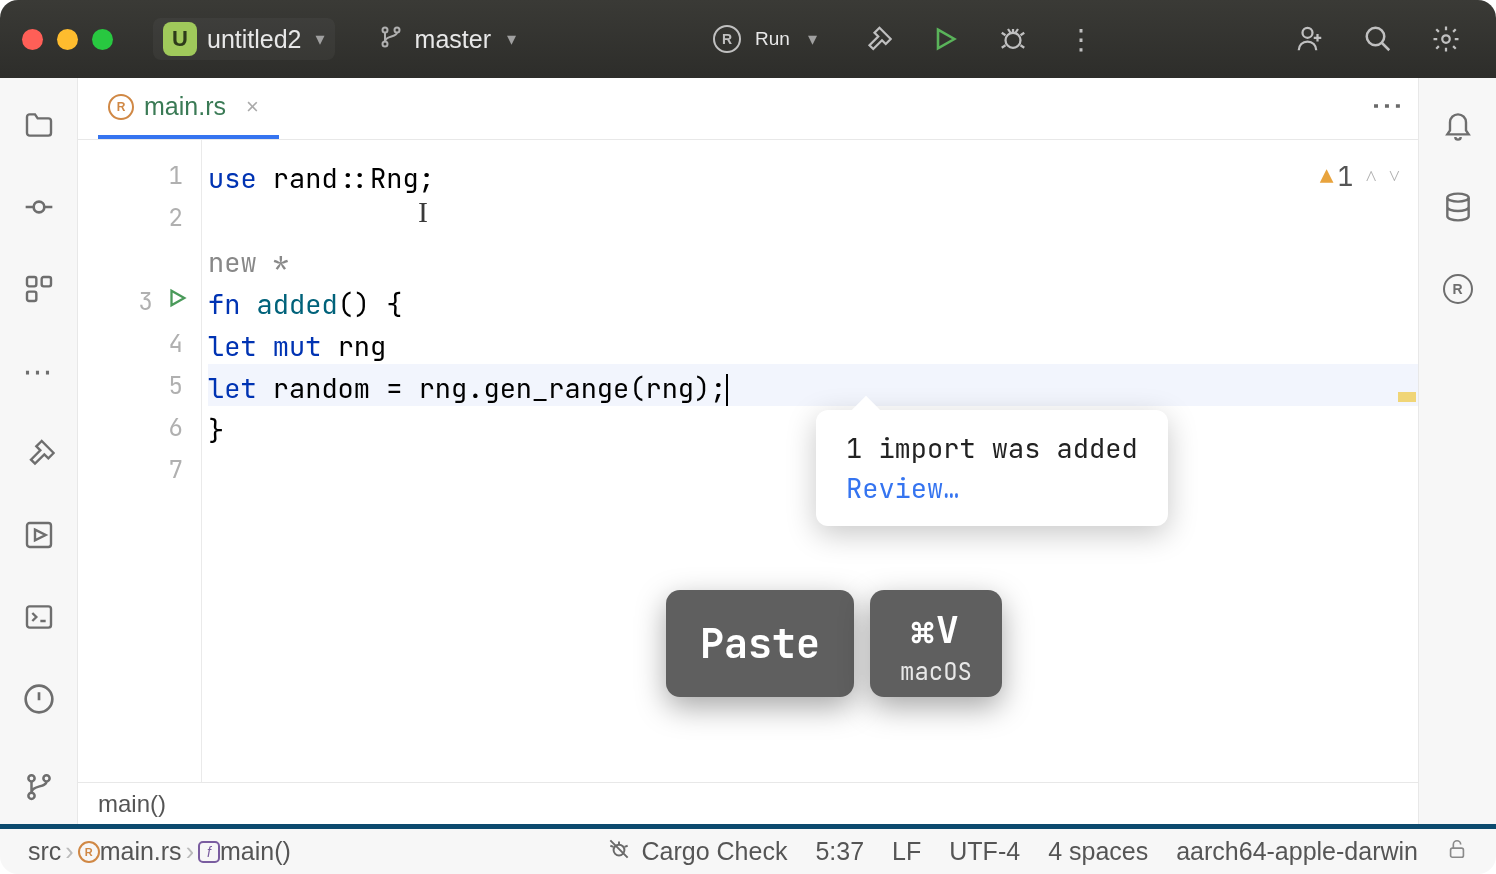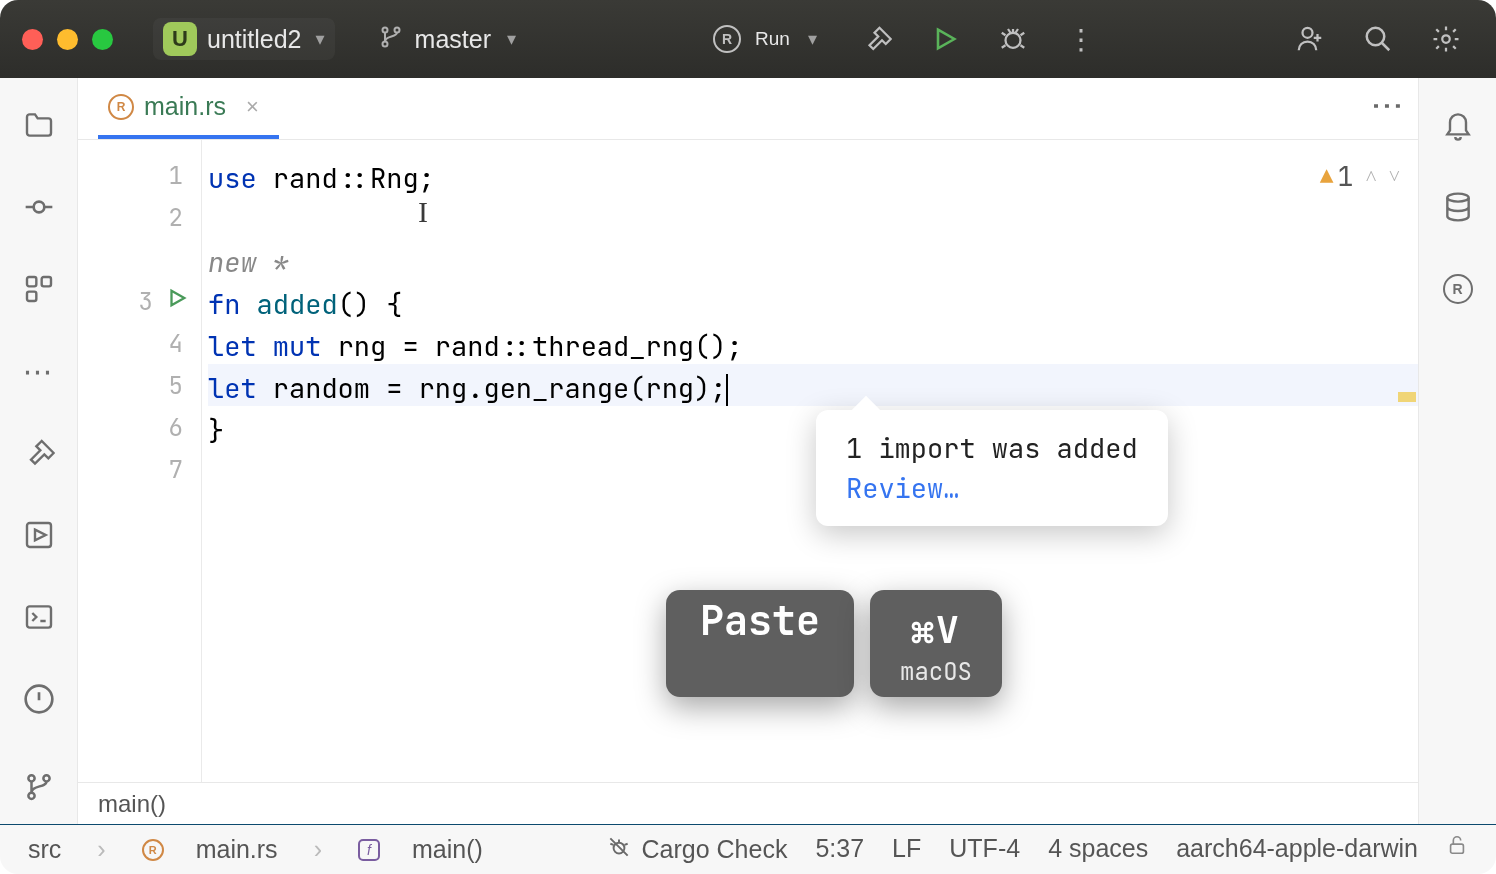--- a/index.html
+++ b/index.html
@@ -273,21 +273,20 @@
       color: #999;
       background: #f0f0f0;
       border-radius: 6px;
       padding: 2px 8px;
       font-size: 23px;
       margin: 0 4px;
       font-style: normal;
     }
     .inlay-text {
       color: #888;
-      font-style: italic;
     }
     
     .cursor-caret {
       display: inline-block;
       width: 2px;
       height: 32px;
       background: #000;
       vertical-align: middle;
     }
     
@@ -370,21 +369,21 @@
       left: 464px;
       top: 450px;
       display: flex;
       gap: 16px;
       z-index: 20;
     }
     .paste-btn {
       background: #5f5f5f;
       color: #fff;
       border-radius: 14px;
-      padding: 4px 34px;
+      padding: 27px 34px;
       font-size: 40px;
       font-weight: 700;
       box-shadow: 0 10px 30px rgba(0,0,0,0.35);
       text-align: center;
     }
     .paste-shortcut {
       background: #5f5f5f;
       color: #fff;
       border-radius: 14px;
       padding: 14px 30px 10px;
@@ -410,27 +409,27 @@
       align-items: center;
       padding-left: 20px;
       font-size: 24px;
       color: #555;
     }
     
     
     .status-bar {
       height: 50px;
       background: #f7f7f7;
-      border-top: 1px solid #0c4a6e;
+      border-top: 5px solid #0c4a6e;
       display: flex;
       align-items: center;
       padding: 0 28px;
       font-size: 25px;
       color: #555;
-      gap: 32px;
+      gap: 0;
     }
     .status-sep { color: #bbb; margin: 0 4px; }
     .sb-file-icon {
       width: 22px; height: 22px;
       border: 2px solid #d08845;
       border-radius: 50%;
       display: inline-flex;
       align-items: center;
       justify-content: center;
       font-size: 11px;
@@ -446,21 +445,21 @@
       align-items: center;
       justify-content: center;
       font-size: 14px;
       color: #7a5da0;
       font-style: italic;
       font-weight: 500;
     }
     .status-right {
       margin-left: auto;
       display: flex;
-      align-items: flex-start;
+      align-items: center;
       gap: 28px;
     }
     .cargo-check {
       display: flex;
       align-items: center;
       gap: 10px;
     }
     .bug-off-icon {
       color: #6a6a6a;
       font-size: 24px;
@@ -629,21 +628,21 @@
               <path d="M6 4l14 8-14 8z"></path>
             </svg>
         </span>
       </div>
 
       <div class="code-lines">
         <div class="code-line"><span class="kw">use </span><span>rand::Rng;</span></div>
         <div class="code-line"></div>
         <div class="code-line"><span class="inlay-text">new *</span></div>
         <div class="code-line"><span class="kw">fn </span><span class="fn">added</span><span>() {</span></div>
-        <div class="code-line">    <span class="kw">let </span><span class="kw">mut </span><span class="var und">rng</span><span> = rand::thread_rng();</span></div>
+        <div class="code-line">    <span class="kw">let </span><span class="kw">mut </span><span class="var und">rng</span></div>
         <div class="code-line highlighted">    <span class="kw">let </span><span class="var">random</span><span> = </span><span class="var und">rng</span><span>.gen_range(</span><span class="var und">rng</span><span>);</span><span class="cursor-caret"></span></div>
         <div class="code-line"><span>}</span></div>
         <div class="code-line"></div>
 
         <span class="text-cursor-icon">I</span>
 
         <div class="import-tooltip">
           <div class="tooltip-title">1 import was added</div>
           <div class="tooltip-link">Review…</div>
         </div>

